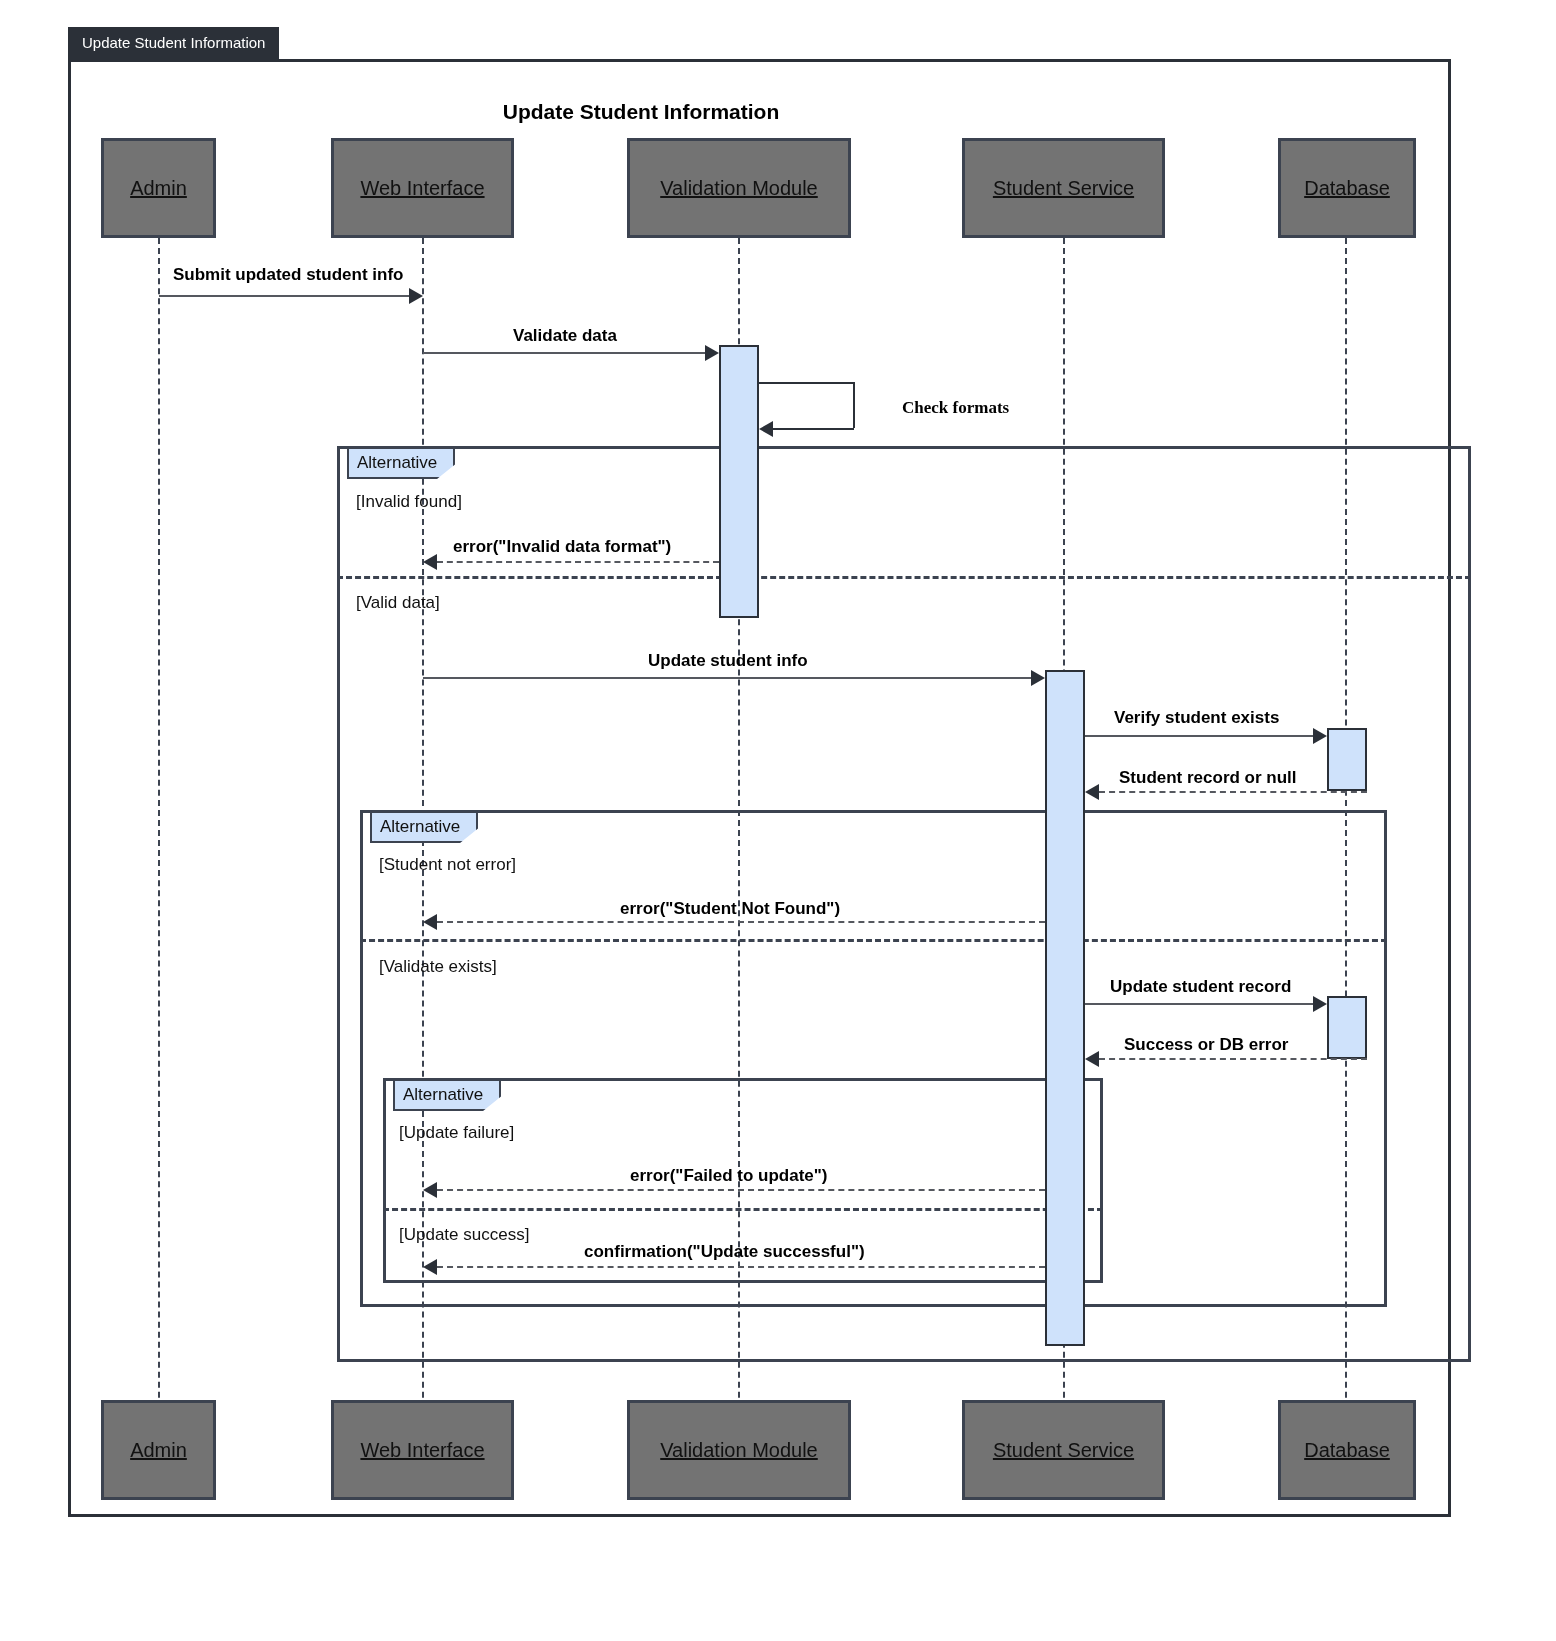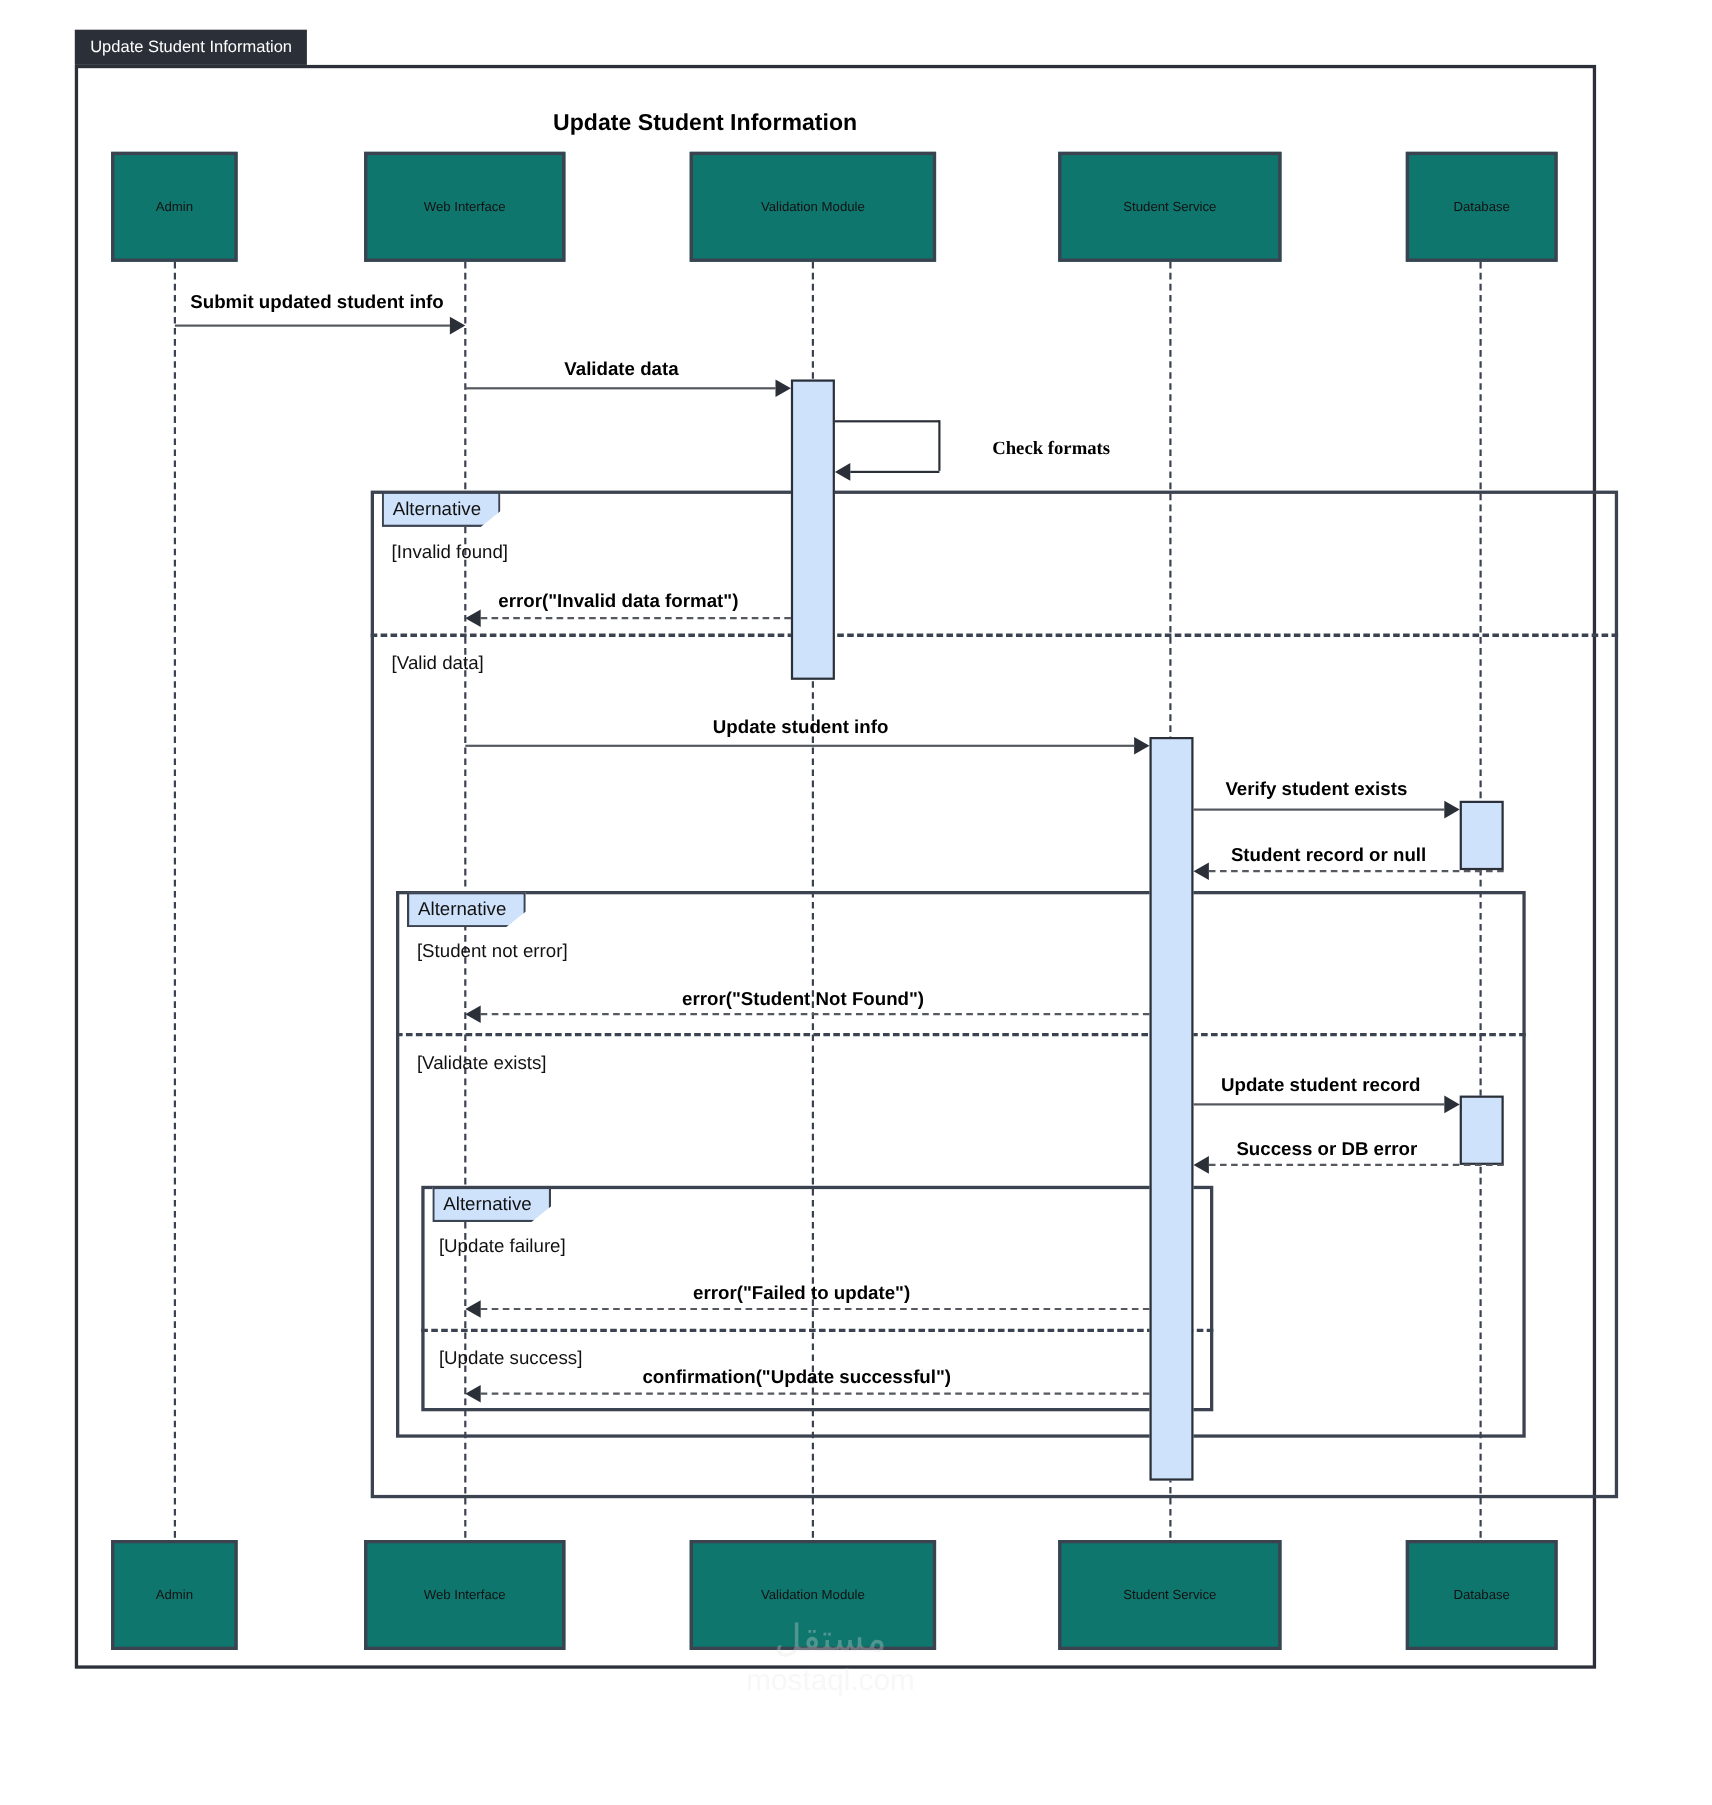--- a/index.html
+++ b/index.html
@@ -19,23 +19,23 @@
   }
 
   .diagram-title{
     position:absolute;left:0;top:100px;width:1556px;text-align:center;
     font-size:21px;font-weight:bold;color:#000000;
     transform:translateX(-137px);
   }
 
   
   .participant{
-    position:absolute;background:#0f766e;border:3px solid #3c4350;
+    position:absolute;background:#737373;border:3px solid #3c4350;
     box-sizing:border-box;display:flex;align-items:center;justify-content:center;
-    font-size:12px;color:#111111;text-align:center;
+    font-size:20px;color:#111111;text-align:center;text-decoration:underline;
   }
 
   
   .lifeline{
     position:absolute;width:0;border-left:2px dashed #3c4350;
   }
 
   
   .activation{
     position:absolute;background:#cfe2fb;border:2px solid #2b3038;
@@ -205,18 +205,14 @@
   <div class="participant" style="left:627px;top:1400px;width:224px;height:100px;">
     <span>Validation Module</span>
   </div>
   <div class="participant" style="left:962px;top:1400px;width:203px;height:100px;">
     <span>Student Service</span>
   </div>
   <div class="participant" style="left:1278px;top:1400px;width:138px;height:100px;">
     <span>Database</span>
   </div>
 
-  <div class="watermark">
-    <div class="wm-ar">مستقل</div>
-    <div class="wm-en">mostaql.com</div>
-  </div>
 
 </div>
 
 </body></html>

